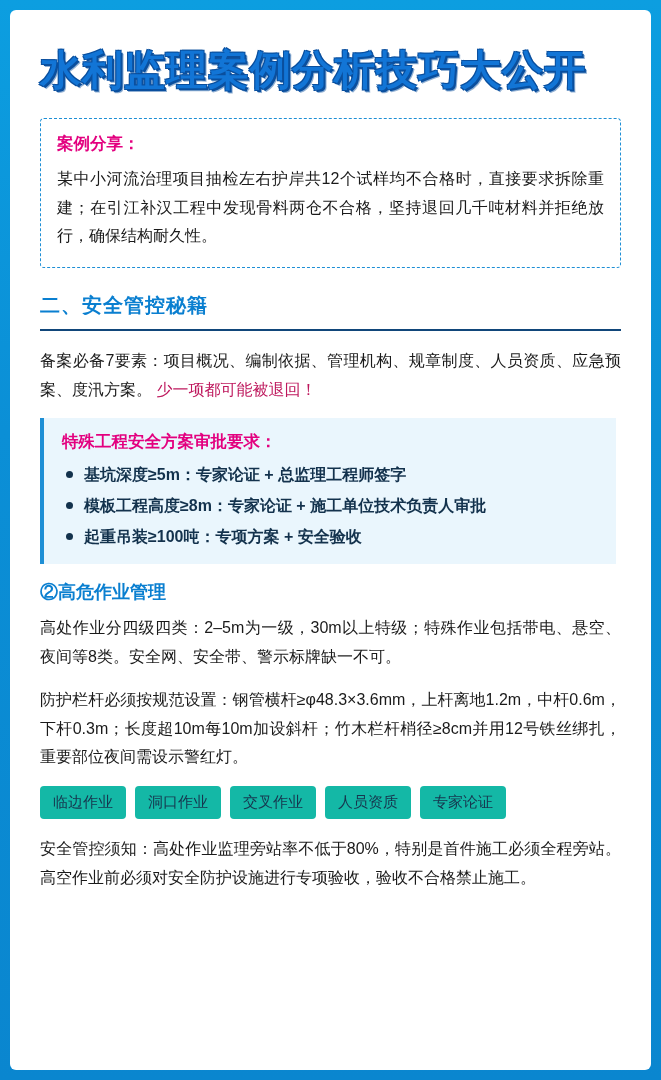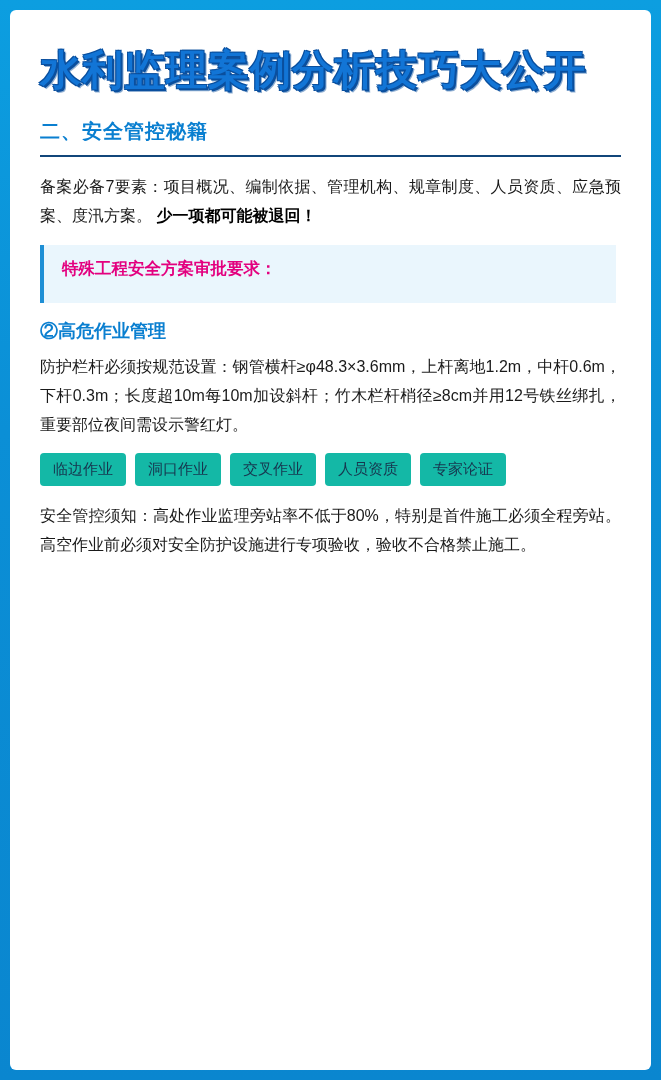--- a/index.html
+++ b/index.html
@@ -93,22 +93,22 @@
   }
 
   .para {
     font-size: 16px;
     line-height: 1.8;
     color: #1a1a1a;
     text-align: justify;
     margin: 0 0 14px 0;
   }
   .accent-pink {
-    color: #000000;
-    font-weight: bold;
+    color: #be185d;
+    font-weight: normal;
   }
 
   
   .hl-box {
     background: #eaf6fd;
     border-left: 4px solid #1e8fd5;
     padding: 13px 16px 14px 18px;
     margin: 6px 5px 6px 0;
   }
   .hl-title {
@@ -160,34 +160,44 @@
   }
 </style>
 </head>
 <body>
 
 <div class="page">
   <div class="sheet">
 
     <h1 class="title">水利监理案例分析技巧大公开</h1>
 
+    <div class="case-box">
+      <div class="case-title">案例分享：</div>
+      <div class="case-body">某中小河流治理项目抽检左右护岸共12个试样均不合格时，直接要求拆除重建；在引江补汉工程中发现骨料两仓不合格，坚持退回几千吨材料并拒绝放行，确保结构耐久性。</div>
+    </div>
 
     <div class="section-head">二、安全管控秘籍</div>
     <hr class="rule">
 
     <p class="para">
       <span>备案必备7要素：项目概况、编制依据、管理机构、规章制度、人员资质、应急预案、度汛方案。</span>
       <span class="accent-pink">少一项都可能被退回！</span>
     </p>
 
     <div class="hl-box">
       <div class="hl-title">特殊工程安全方案审批要求：</div>
+      <ul class="hl-list">
+        <li>基坑深度≥5m：专家论证 + 总监理工程师签字</li>
+        <li>模板工程高度≥8m：专家论证 + 施工单位技术负责人审批</li>
+        <li>起重吊装≥100吨：专项方案 + 安全验收</li>
+      </ul>
     </div>
 
     <div class="sub-head">②高危作业管理</div>
+    <p class="para">高处作业分四级四类：2–5m为一级，30m以上特级；特殊作业包括带电、悬空、夜间等8类。安全网、安全带、警示标牌缺一不可。</p>
     <p class="para">防护栏杆必须按规范设置：钢管横杆≥φ48.3×3.6mm，上杆离地1.2m，中杆0.6m，下杆0.3m；长度超10m每10m加设斜杆；竹木栏杆梢径≥8cm并用12号铁丝绑扎，重要部位夜间需设示警红灯。</p>
 
     <div class="tags">
       <span class="tag">临边作业</span>
       <span class="tag">洞口作业</span>
       <span class="tag">交叉作业</span>
       <span class="tag">人员资质</span>
       <span class="tag">专家论证</span>
     </div>
 

